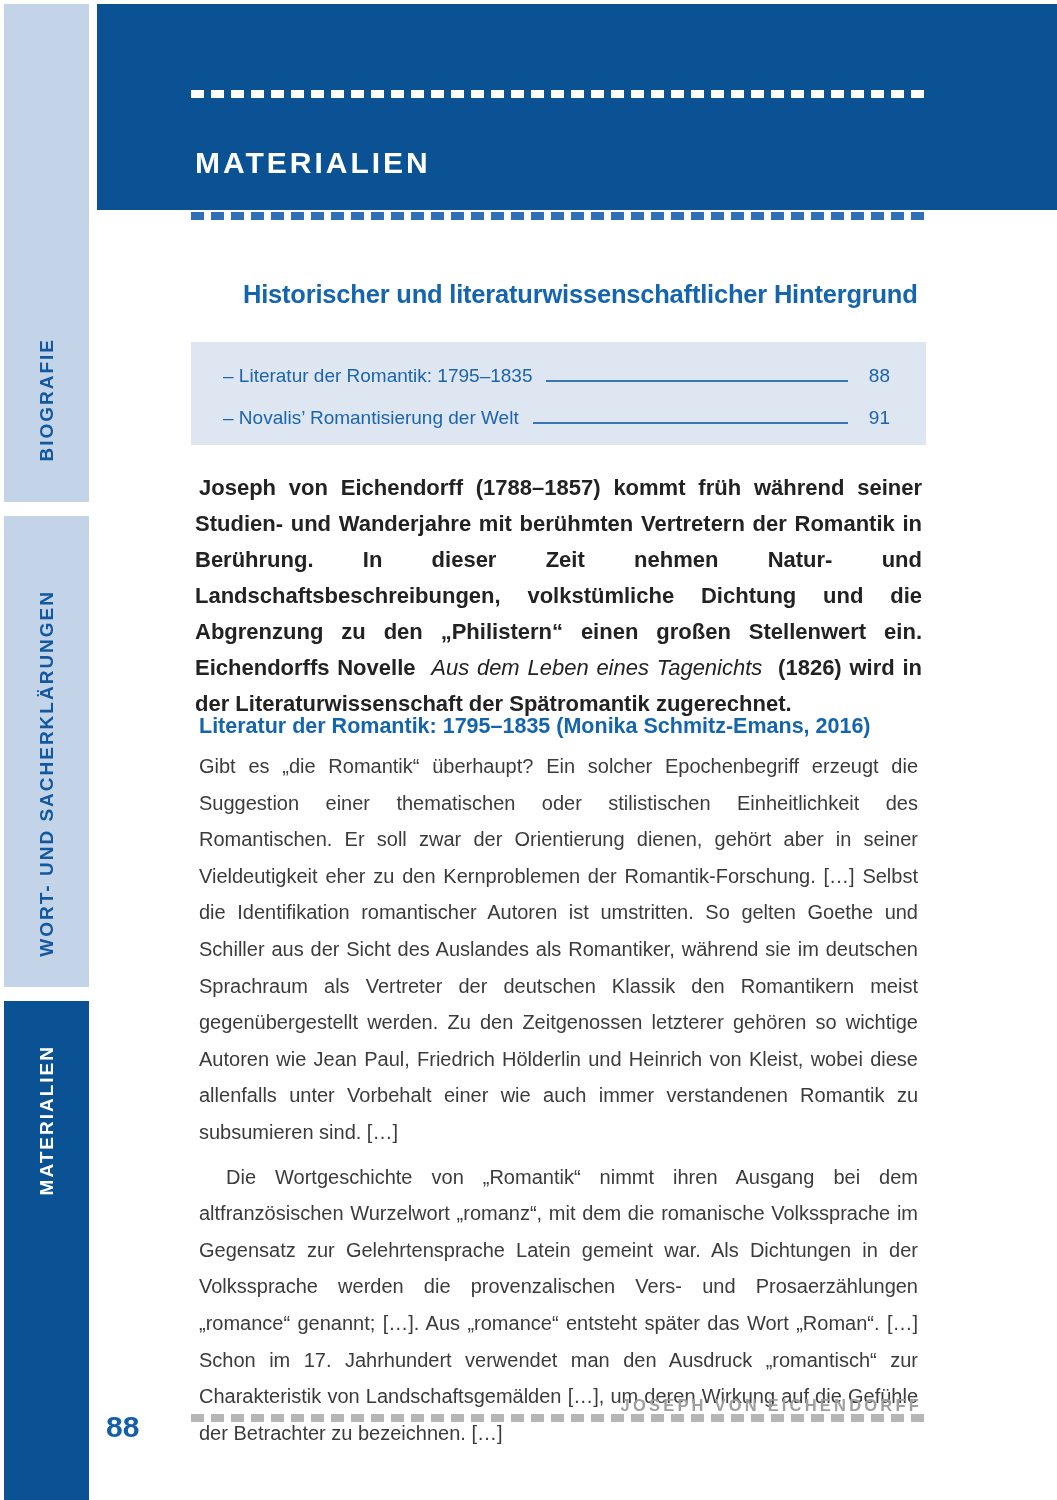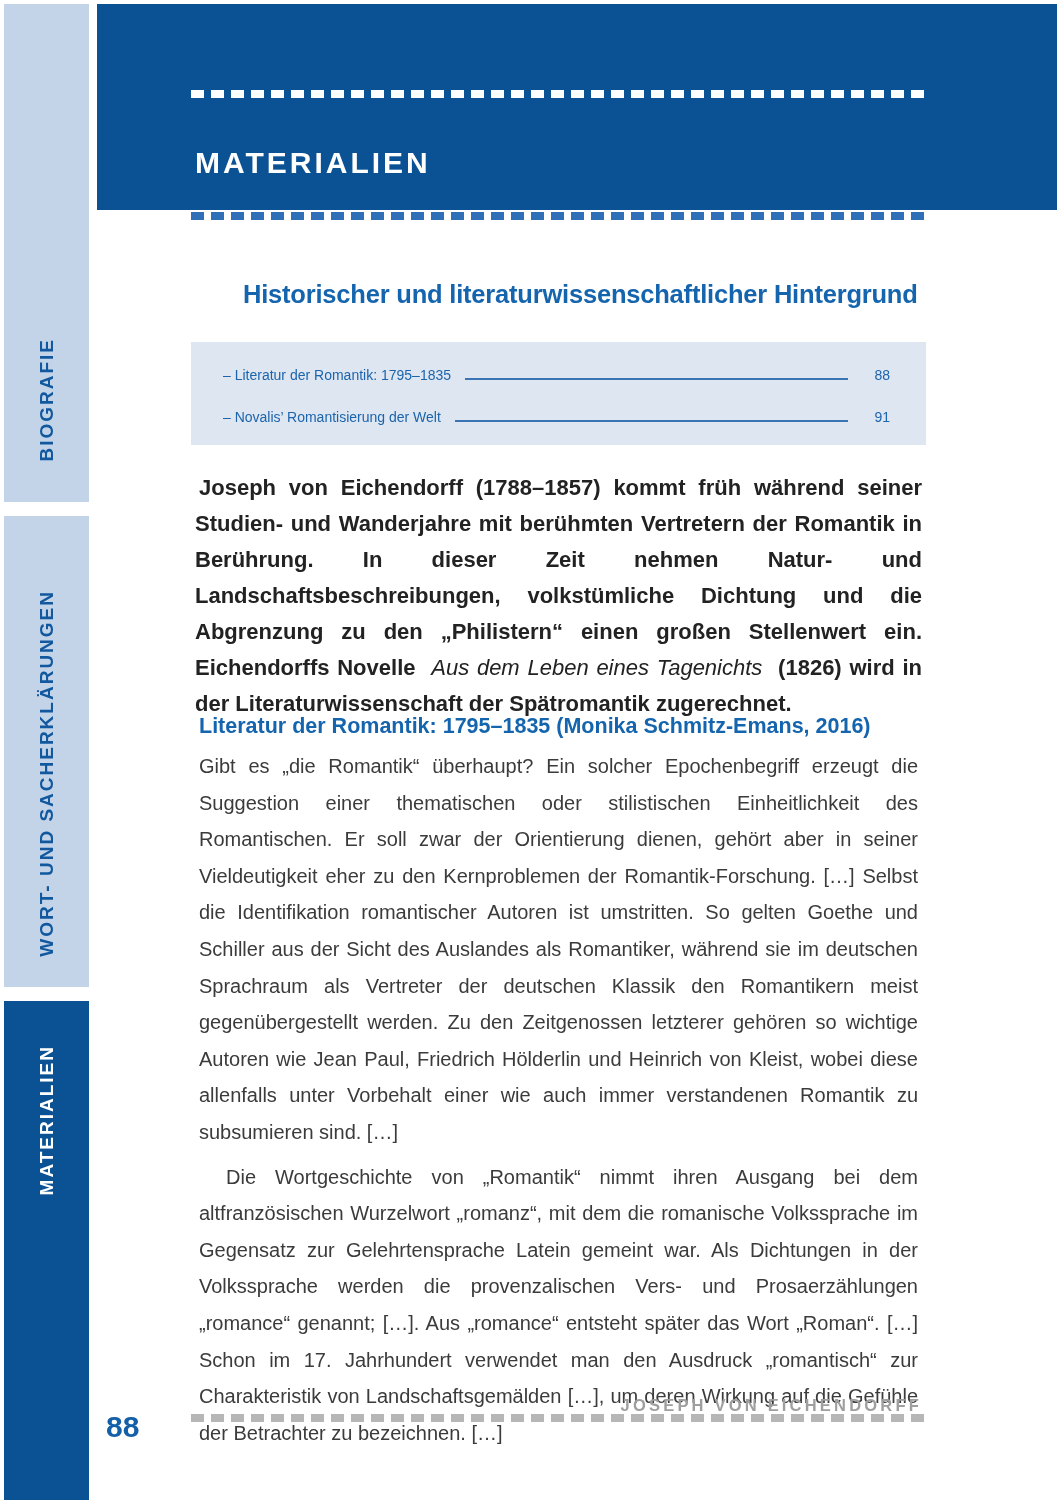--- a/index.html
+++ b/index.html
@@ -56,21 +56,21 @@
     white-space:nowrap;
     margin-left:48px;
   }
   .toc-box {
     position:absolute; left:187px; top:338px; width:735px; height:103px;
     background:#dde6f1;
     padding:13px 28px 0 24px;
   }
   .toc-row {
     display:flex; align-items:baseline;
-    color:#1c64ac; font-size:14px; line-height:25.5px;
+    color:#1c64ac; font-size:19px; line-height:25.5px;
   }
   .toc-leader {
     flex:1; border-bottom:2px solid #3a74b4;
     margin:0 12px 5px 10px;
   }
   .toc-page { width:34px; text-align:right; }
 
   .intro {
     position:absolute; left:187px; top:462px; width:735px;
     font-family:Liberation Sans, sans-serif;

